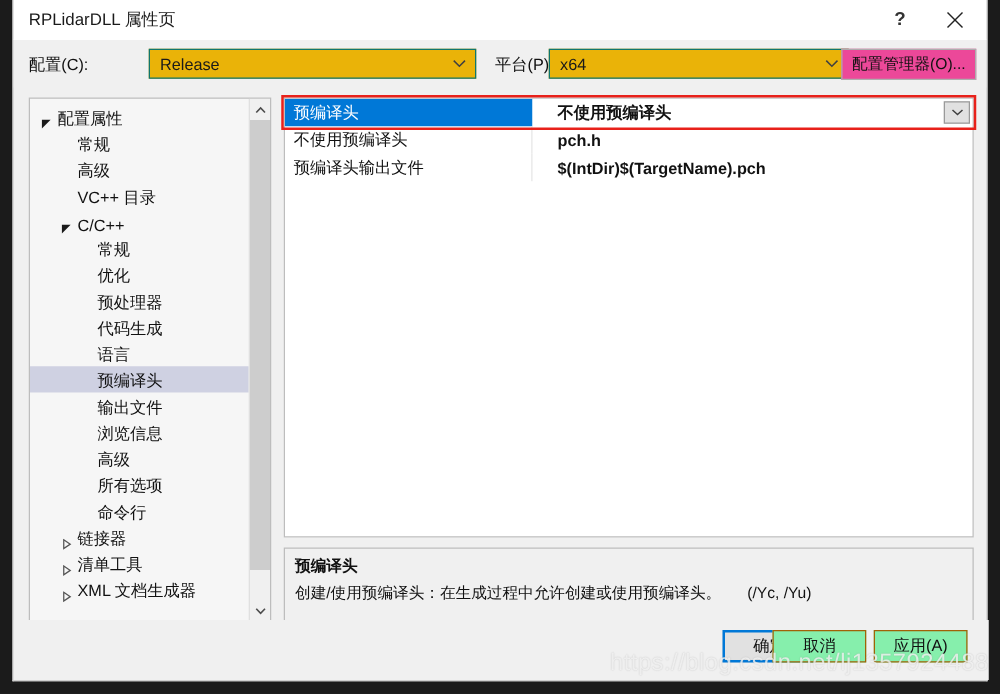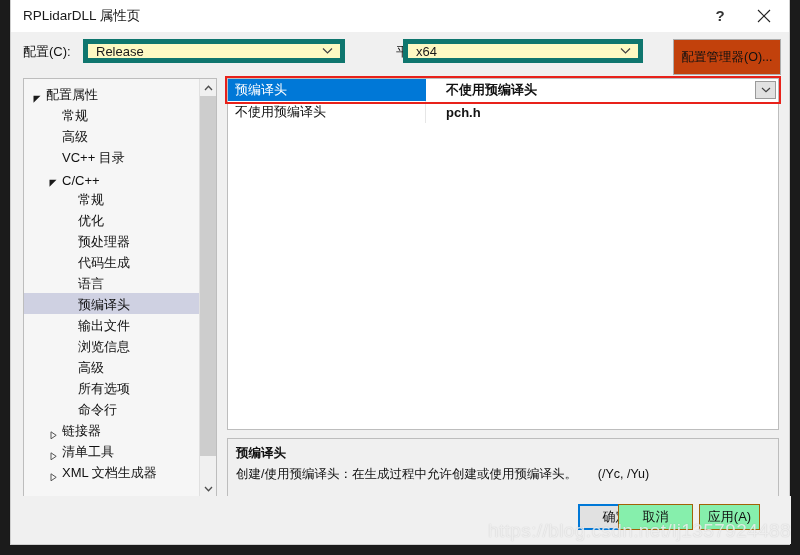--- a/index.html
+++ b/index.html
@@ -61,40 +61,41 @@
     font-size: 13px; color: #111;
     top: 11px; white-space: nowrap;
   }
   #config-label { left: 12px; }
   #platform-label { left: 385px; }
 
   .combo {
     position: absolute;
     top: 7px;
     height: 24px;
-    background: #fef9c3;
-    border: 5px solid #0f766e;
+    background: #eab308;
+    border: 1px solid #0f766e;
     display: flex; align-items: center;
     font-size: 13px; color: #1a1a1a;
     padding-left: 8px;
     cursor: default;
+    margin-left: 36px;
   }
   .combo .chev {
     position: absolute; right: 7px; top: 50%;
     transform: translateY(-50%);
     line-height: 0;
   }
   #config-combo   { left: 72px;  width: 262px; }
   #platform-combo { left: 392px; width: 240px; text-align: right; }
 
   #cfgmgr-btn {
     position: absolute;
     left: 662px; top: 7px;
-    width: 108px; height: 36px;
-    background: #c2410c;
+    width: 108px; height: 25px;
+    background: #ec4899;
     border: 1px solid #adadad;
     font-size: 12.5px; color: #111;
     display: flex; align-items: center; justify-content: center;
     cursor: default;
     white-space: nowrap;
   }
 
   
   #body {
     position: absolute;
@@ -256,21 +257,21 @@
     display: flex; align-items: center; justify-content: center;
     cursor: default;
     white-space: nowrap;
   }
   #ok-btn {
     left: 567px;
     border: 2px solid #0078d7;
     background: #e1e1e1;
   }
   #cancel-btn { left: 650px; }
-  #apply-btn  { left: 733px; width: 61px; }
+  #apply-btn  { left: 733px; width: 75px; }
   #apply-btn { left: 690px; }
   #cancel-btn { left: 607px; }
   #apply-btn  { left: 688px; }
 
   
   #watermark {
     position: absolute;
     left: 488px; top: 520px;
     font-size: 19px;
     color: rgba(255,255,255,.72);
@@ -431,20 +432,24 @@
             <span class="val-chev">
               <svg width="10" height="6" viewBox="0 0 10 6">
                 <polyline points="1,1 5,4.6 9,1" fill="none" stroke="#404040" stroke-width="1.2"></polyline>
               </svg>
             </span>
           </div>
           <div class="grow plain">
             <span class="gname">不使用预编译头</span>
             <span class="gval">pch.h</span>
           </div>
+          <div class="grow plain">
+            <span class="gname">预编译头输出文件</span>
+            <span class="gval">$(IntDir)$(TargetName).pch</span>
+          </div>
         </div>
       <div id="red-box"></div>
 
       <div id="desc-panel">
         <div id="desc-title">预编译头</div>
         <div id="desc-text">创建/使用预编译头：在生成过程中允许创建或使用预编译头。      (/Yc, /Yu)</div>
       </div>
     </div>
 
     <div id="footer">

